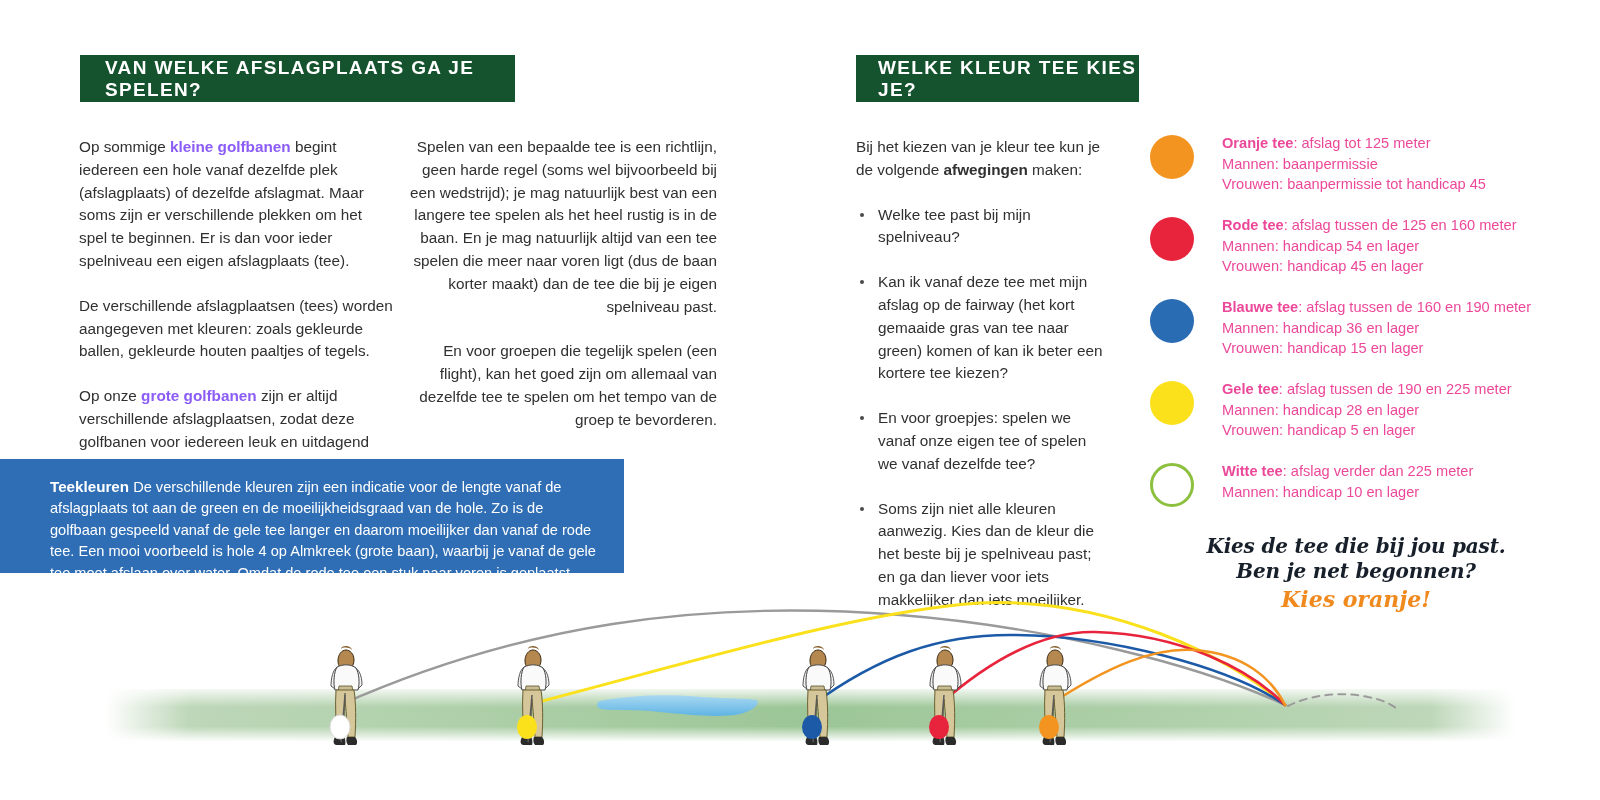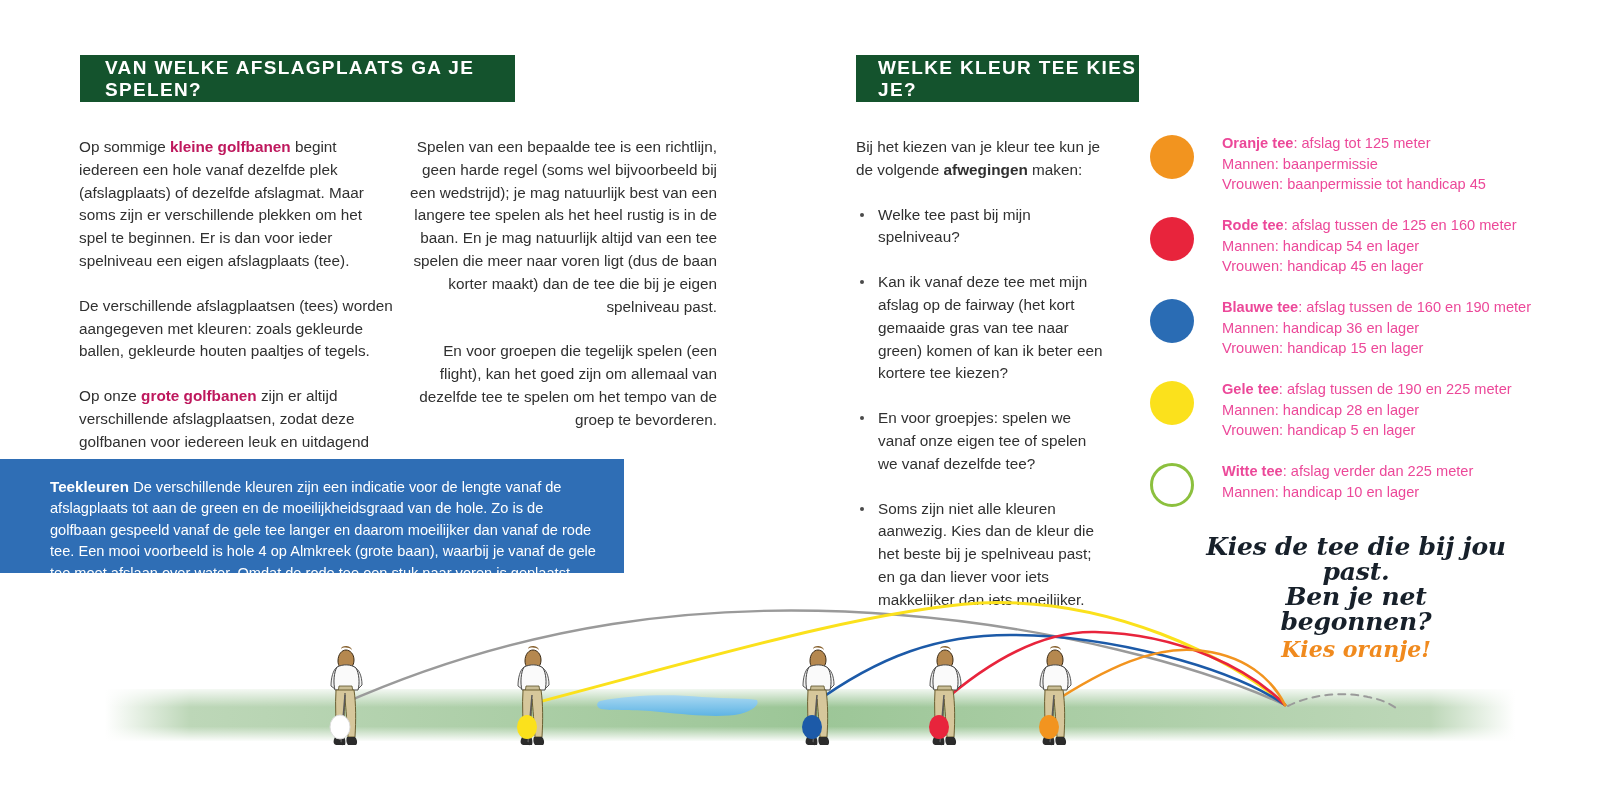--- a/index.html
+++ b/index.html
@@ -27,21 +27,21 @@
   #head-left{left:80px;top:55px;width:435px;height:47px;padding-left:25px;}
   #head-right{left:856px;top:55px;width:283px;height:47px;padding-left:22px;}
 
   
   .col{position:absolute;font-size:15.3px;line-height:22.8px;color:#303030;}
   #col-a{left:79px;top:136px;width:314px;}
   #col-b{left:405px;top:136px;width:312px;text-align:right;}
   #col-c{left:856px;top:136px;width:250px;}
   .col p{margin:0 0 22px 0;}
   .col p:last-child{margin-bottom:0;}
-  .hl{color:#be185d;font-weight:700;}
+  .hl{color:#8b5cf6;font-weight:700;}
   .bold{font-weight:700;}
 
   
   ul.bullets{list-style:none;margin:0;padding:0;}
   ul.bullets li{
     position:relative;padding-left:22px;margin-bottom:22px;
     font-size:15.3px;line-height:22.8px;
   }
   ul.bullets li:last-child{margin-bottom:16px;}
   ul.bullets li:before{
@@ -69,21 +69,21 @@
   .legend-lines{font-size:14.6px;line-height:20.6px;color:#ec4899;}
   .legend-lines .l1{margin-bottom:0;}
 
   
   #script{
     position:absolute;left:1206px;top:534px;width:300px;text-align:center;
     font-family:"DejaVu Serif", serif;
     font-style:italic;
   }
   #script .s1,#script .s2{
-    color:#17202a;font-size:25px;font-weight:700;line-height:25px;
+    color:#17202a;font-size:20px;font-weight:700;line-height:25px;
     letter-spacing:-0.2px;
     font-style:italic;
   }
   #script .s3{
     color:#f08a1e;font-size:22px;font-weight:700;line-height:30px;
   }
 
   
   #scene{position:absolute;left:0;top:555px;width:1600px;height:245px;}
   #scene svg{display:block;}

